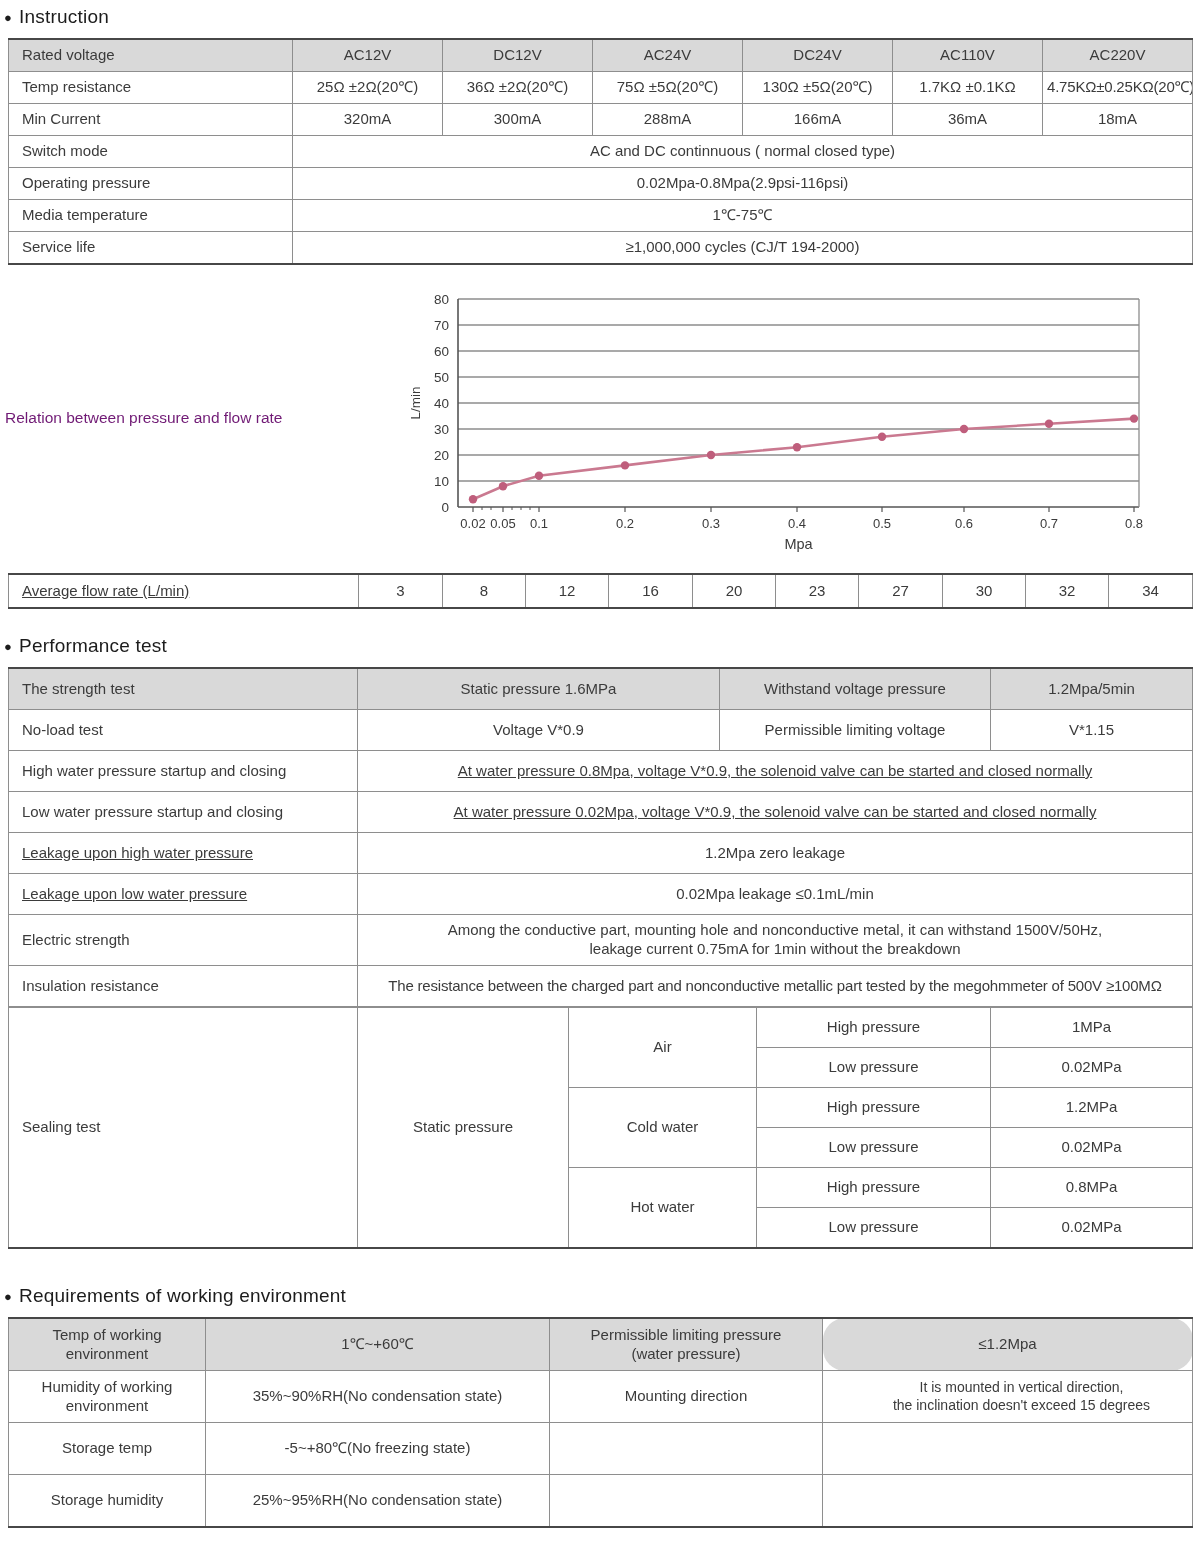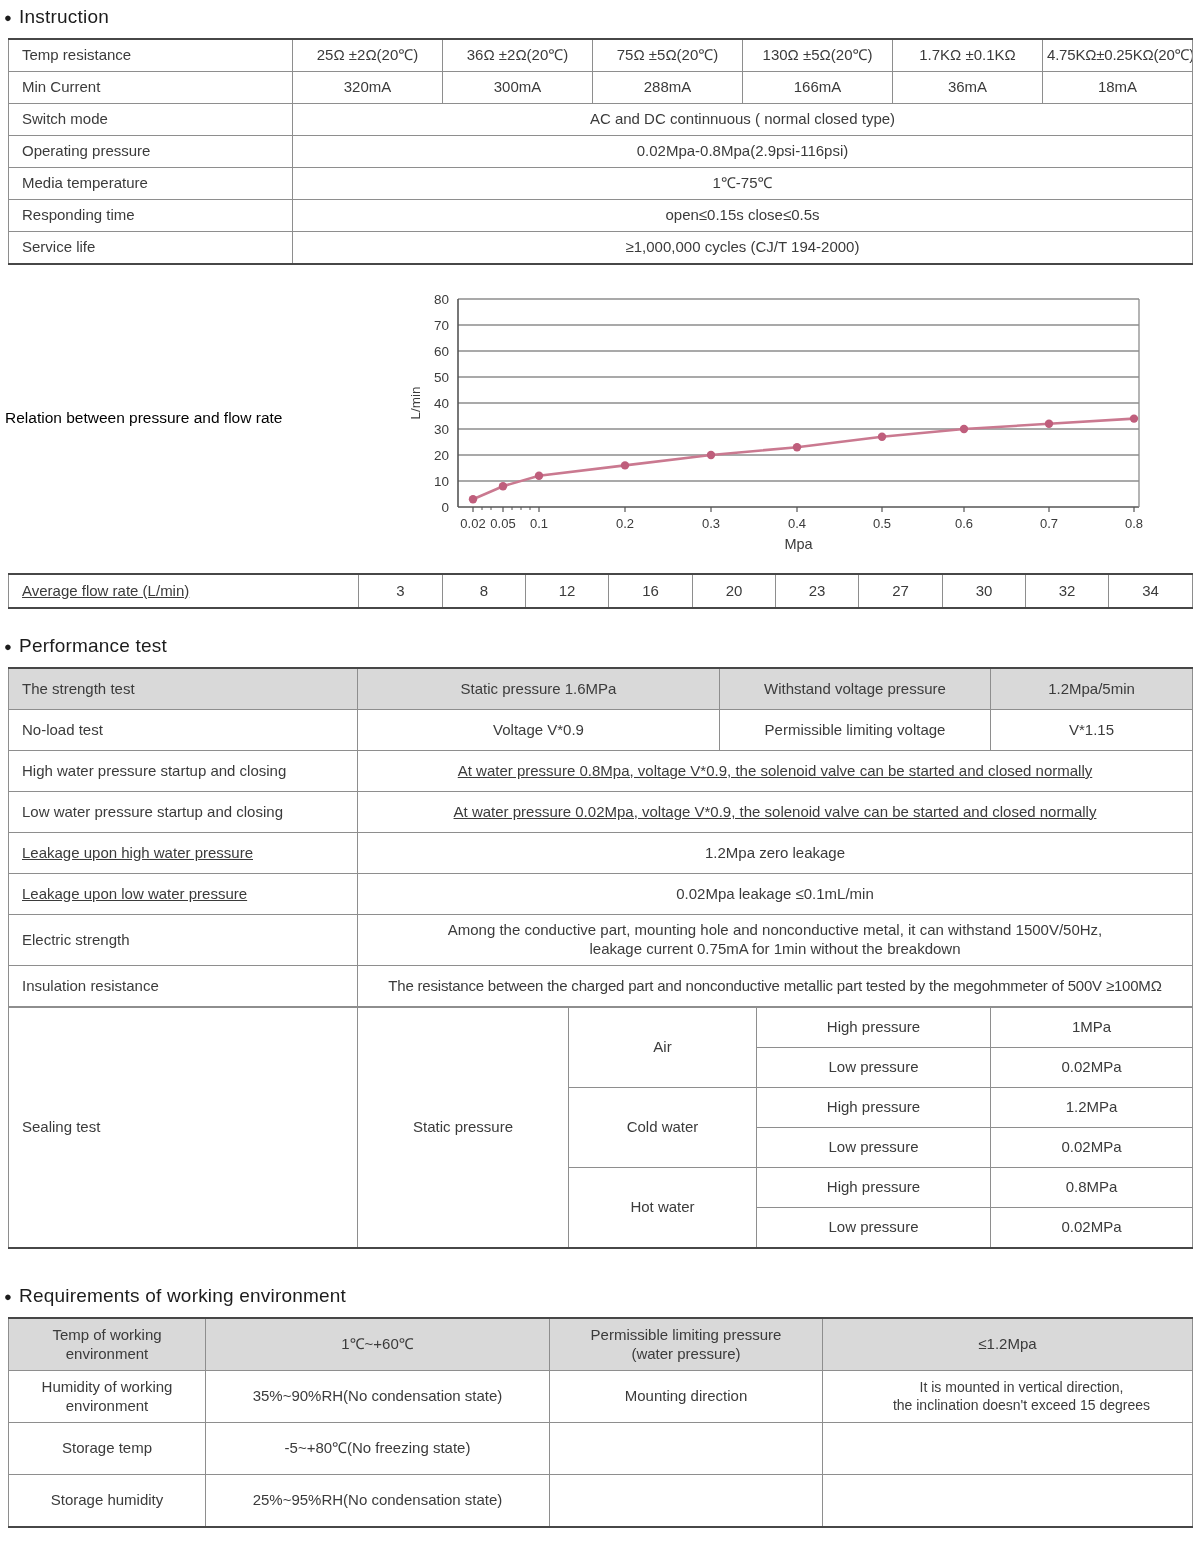--- a/index.html
+++ b/index.html
@@ -23,25 +23,25 @@
 
   .spec td{height:27px;}
   .flow td{height:28px;}
 
   .perfA{border-bottom:none !important;}
   .perfB{border-top:none !important;}
   .perfA td{height:36px;}
   .perfB td{height:35px;margin-top:28px;}
 
   .env td{height:47px;text-align:left;padding-left:13px;}
-  .env td.center{text-align:center;padding-left:4px;}
+  .env td.center{text-align:center;padding-left:4px;border-radius:22px;}
   .env td.small2{font-size:14px;padding-left:32px;}
 
   .chart-block{position:relative;height:292px;margin-top:16px;}
-  .chart-caption{position:absolute;left:5px;top:128px;font-size:15.5px;color:#000000;}
+  .chart-caption{position:absolute;left:5px;top:128px;font-size:15.5px;color:#701a75;}
   .chart-svg{position:absolute;left:406px;top:8px;}
   .chart-svg text{font-family:"Liberation Sans",sans-serif;}
 </style>
 </head>
 <body>
 
 <div class="page">
 
   <div class="section-heading">
     <span class="bullet">●</span>
@@ -52,20 +52,29 @@
     <colgroup>
         <col style="width:284px">
         <col style="width:150px">
         <col style="width:150px">
         <col style="width:150px">
         <col style="width:150px">
         <col style="width:150px">
         <col style="width:150px">
       </colgroup>
     <tbody>
+      <tr class="thead">
+        <td class="label">Rated voltage</td>
+        <td>AC12V</td>
+        <td>DC12V</td>
+        <td>AC24V</td>
+        <td>DC24V</td>
+        <td>AC110V</td>
+        <td>AC220V</td>
+      </tr>
       <tr>
         <td class="label">Temp resistance</td>
         <td>25Ω ±2Ω(20℃)</td>
         <td>36Ω ±2Ω(20℃)</td>
         <td>75Ω ±5Ω(20℃)</td>
         <td>130Ω ±5Ω(20℃)</td>
         <td>1.7KΩ ±0.1KΩ</td>
         <td class="condensed">4.75KΩ±0.25KΩ(20℃)</td>
       </tr>
       <tr>
@@ -81,24 +90,20 @@
         <td class="label">Switch mode</td>
         <td colspan="6">AC and DC continnuous ( normal closed type)</td>
       </tr>
       <tr>
         <td class="label">Operating pressure</td>
         <td colspan="6">0.02Mpa-0.8Mpa(2.9psi-116psi)</td>
       </tr>
       <tr>
         <td class="label">Media temperature</td>
         <td colspan="6">1℃-75℃</td>
-      </tr>
-      <tr>
-        <td class="label">Responding time</td>
-        <td colspan="6">open≤0.15s  close≤0.5s</td>
       </tr>
       <tr>
         <td class="label">Service life</td>
         <td colspan="6">≥1,000,000 cycles (CJ/T 194-2000)</td>
       </tr>
     </tbody>
   </table>
 
   <div class="chart-block">
     <div class="chart-caption">Relation between pressure and flow rate</div>

